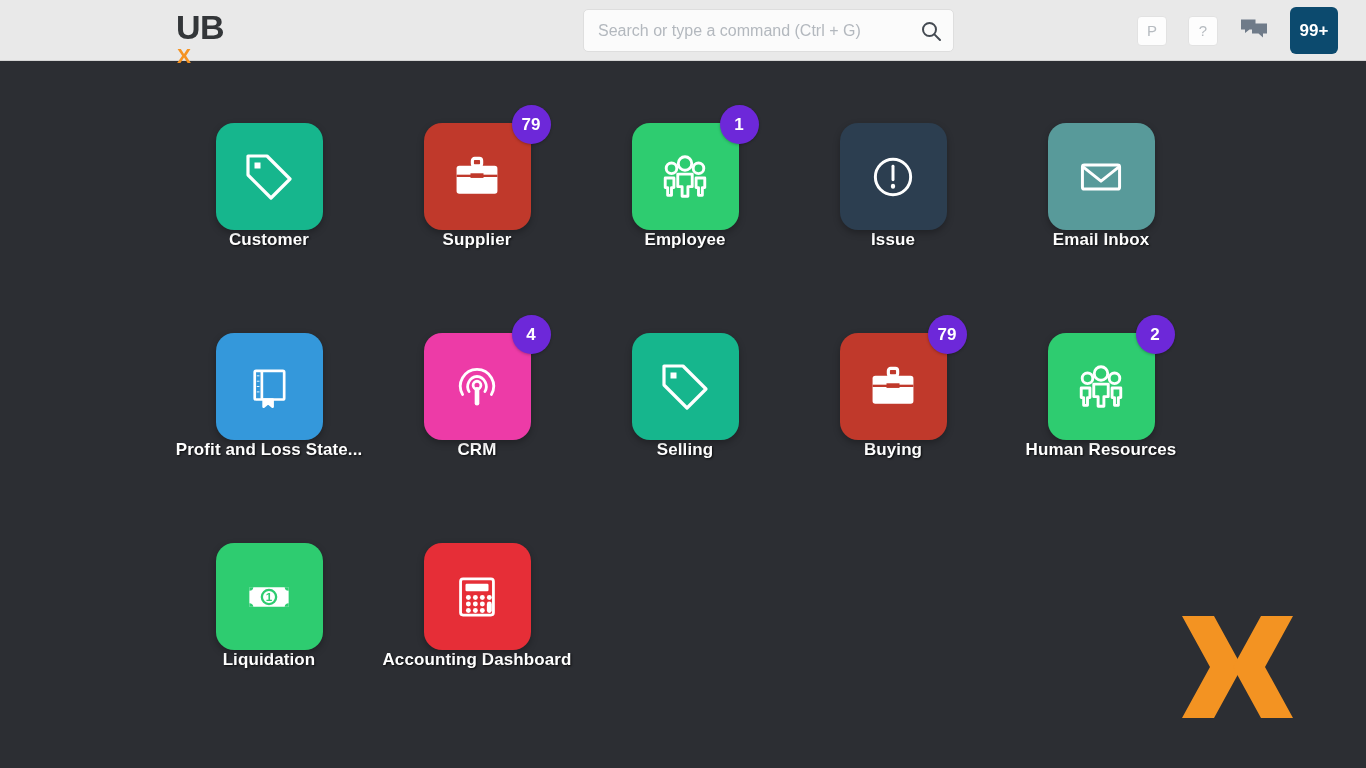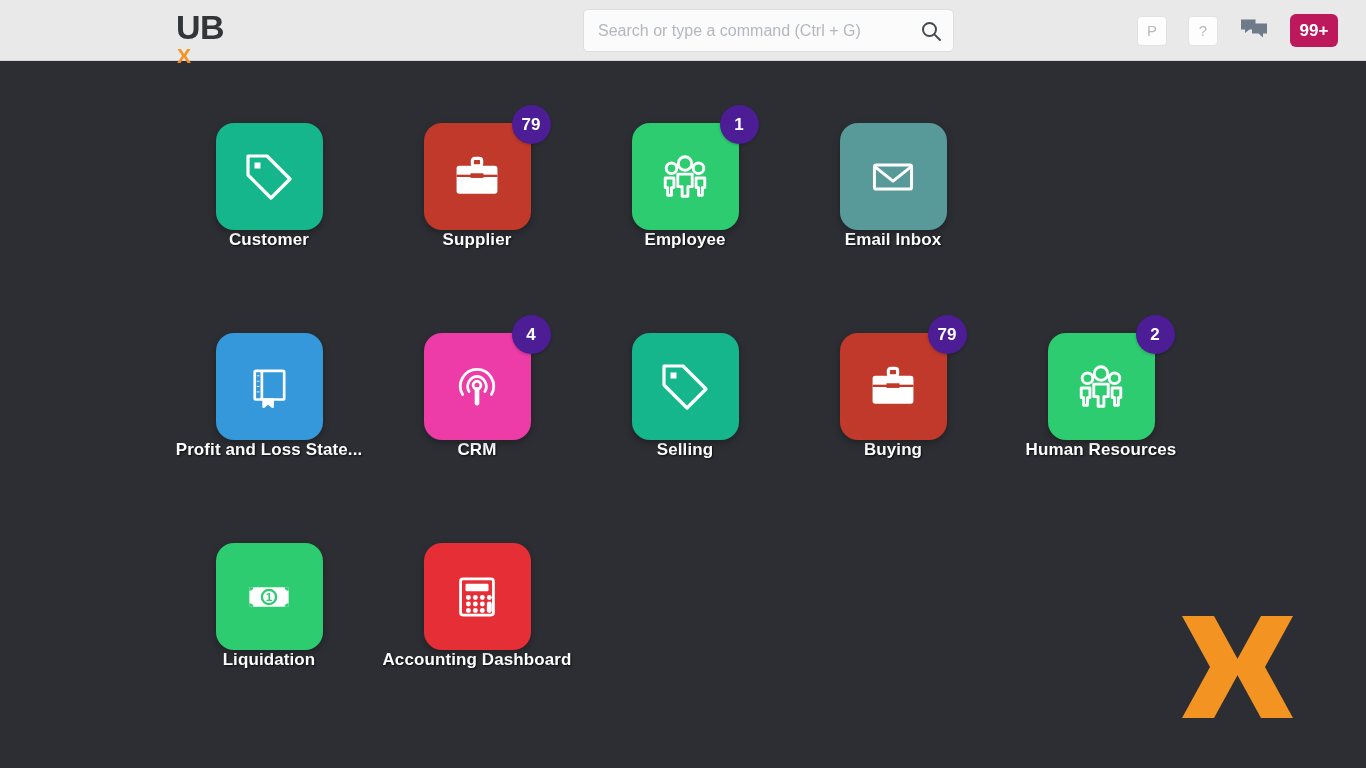--- a/index.html
+++ b/index.html
@@ -84,22 +84,22 @@
     width: 30px; height: 30px;
     border: 1px solid #e2e2e2;
     border-radius: 4px;
     background: #fdfdfd;
     display: flex; align-items: center; justify-content: center;
     font-size: 15px;
     color: #b6bbc0;
   }
   .nav-chat { width: 30px; height: 30px; display: flex; align-items: center; justify-content: center; }
   .nav-badge {
-    min-width: 48px; height: 33px;
-    background: #be185d;
+    min-width: 48px; height: 47px;
+    background: #0c4a6e;
     border-radius: 6px;
     display: flex; align-items: center; justify-content: center;
     color: #fff;
     font-size: 17px;
     font-weight: bold;
     padding: 0 8px;
   }
 
   
   .desktop { position: relative; width: 1366px; height: 707px; }
@@ -125,21 +125,21 @@
     display: flex; align-items: center; justify-content: center;
     box-shadow: 0 3px 7px rgba(0,0,0,0.28);
   }
   .tile svg { display: block; }
   .badge {
     position: absolute;
     top: -18px;
     right: -20px;
     min-width: 39px; height: 39px;
     border-radius: 50%;
-    background: #4c1d95;
+    background: #6d28d9;
     color: #fff;
     font-size: 17px;
     font-weight: bold;
     display: flex; align-items: center; justify-content: center;
     padding: 0 6px;
     box-shadow: 0 1px 3px rgba(0,0,0,0.25);
   }
   .label {
     margin-top: 0;
     color: #ffffff;
@@ -253,20 +253,34 @@
               </svg>
             </span>
           </div>
           <div class="badge">
             <span>1</span>
           </div>
         </div>
         <div class="label">Employee</div>
       </div>
 
+      <div class="cell">
+        <div class="tile-wrap">
+          <div class="tile" style="background:#2c3e50">
+            <span>
+              <svg viewBox="0 0 56 56" width="52" height="52" fill="none" stroke="#fff" stroke-width="3.2" stroke-linecap="round">
+                <circle cx="28" cy="28" r="19"></circle>
+                <line x1="28" y1="16.5" x2="28" y2="31"></line>
+                <line x1="28" y1="37.5" x2="28" y2="38.5" stroke-width="4.5"></line>
+              </svg>
+            </span>
+          </div>
+        </div>
+        <div class="label">Issue</div>
+      </div>
 
       <div class="cell">
         <div class="tile-wrap">
           <div class="tile" style="background:#589a9a">
             <span>
               <svg viewBox="0 0 56 56" width="52" height="52" fill="none" stroke="#fff" stroke-width="3.2" stroke-linejoin="round">
                 <rect x="8" y="15" width="40" height="26" rx="2"></rect>
                 <path d="M8 16.5l20 16 20-16"></path>
               </svg>
             </span>

